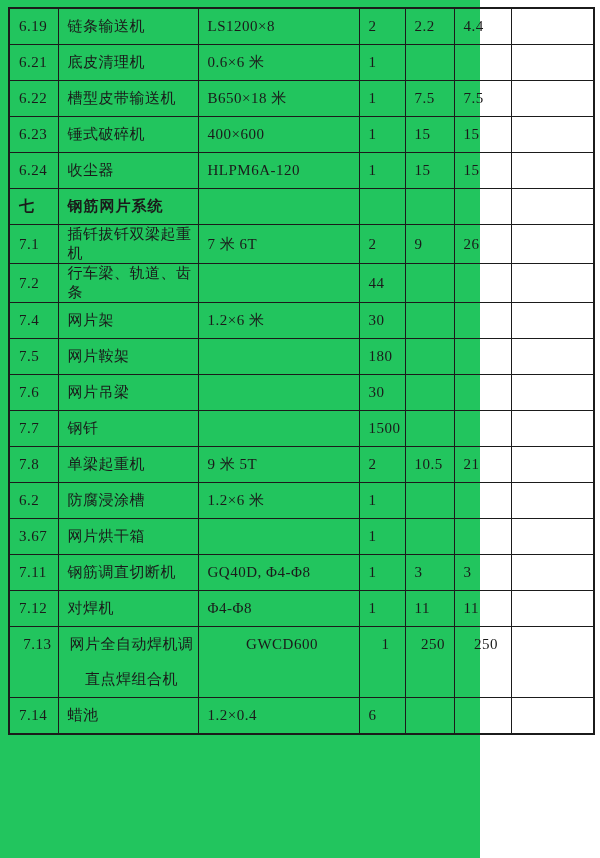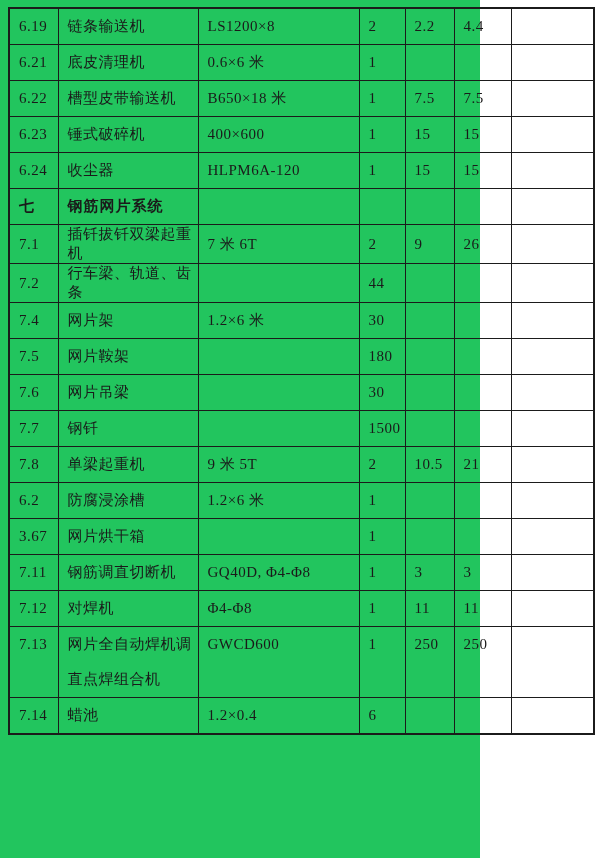--- a/index.html
+++ b/index.html
@@ -40,20 +40,21 @@
   td.c-spec { padding-left: 9px; }
   tr.section-row td {
     font-weight: bold;
     font-family: "Liberation Sans", "DejaVu Sans", sans-serif;
     letter-spacing: 1px;
   }
   tr.tall-row td {
     height: 70px;
     vertical-align: top;
     line-height: 35px;
+    text-align: center;
   }
 </style>
 </head>
 <body>
 
 <div class="page">
   <table class="equip-table">
     <colgroup>
       <col style="width:49px">
       <col style="width:140px">

